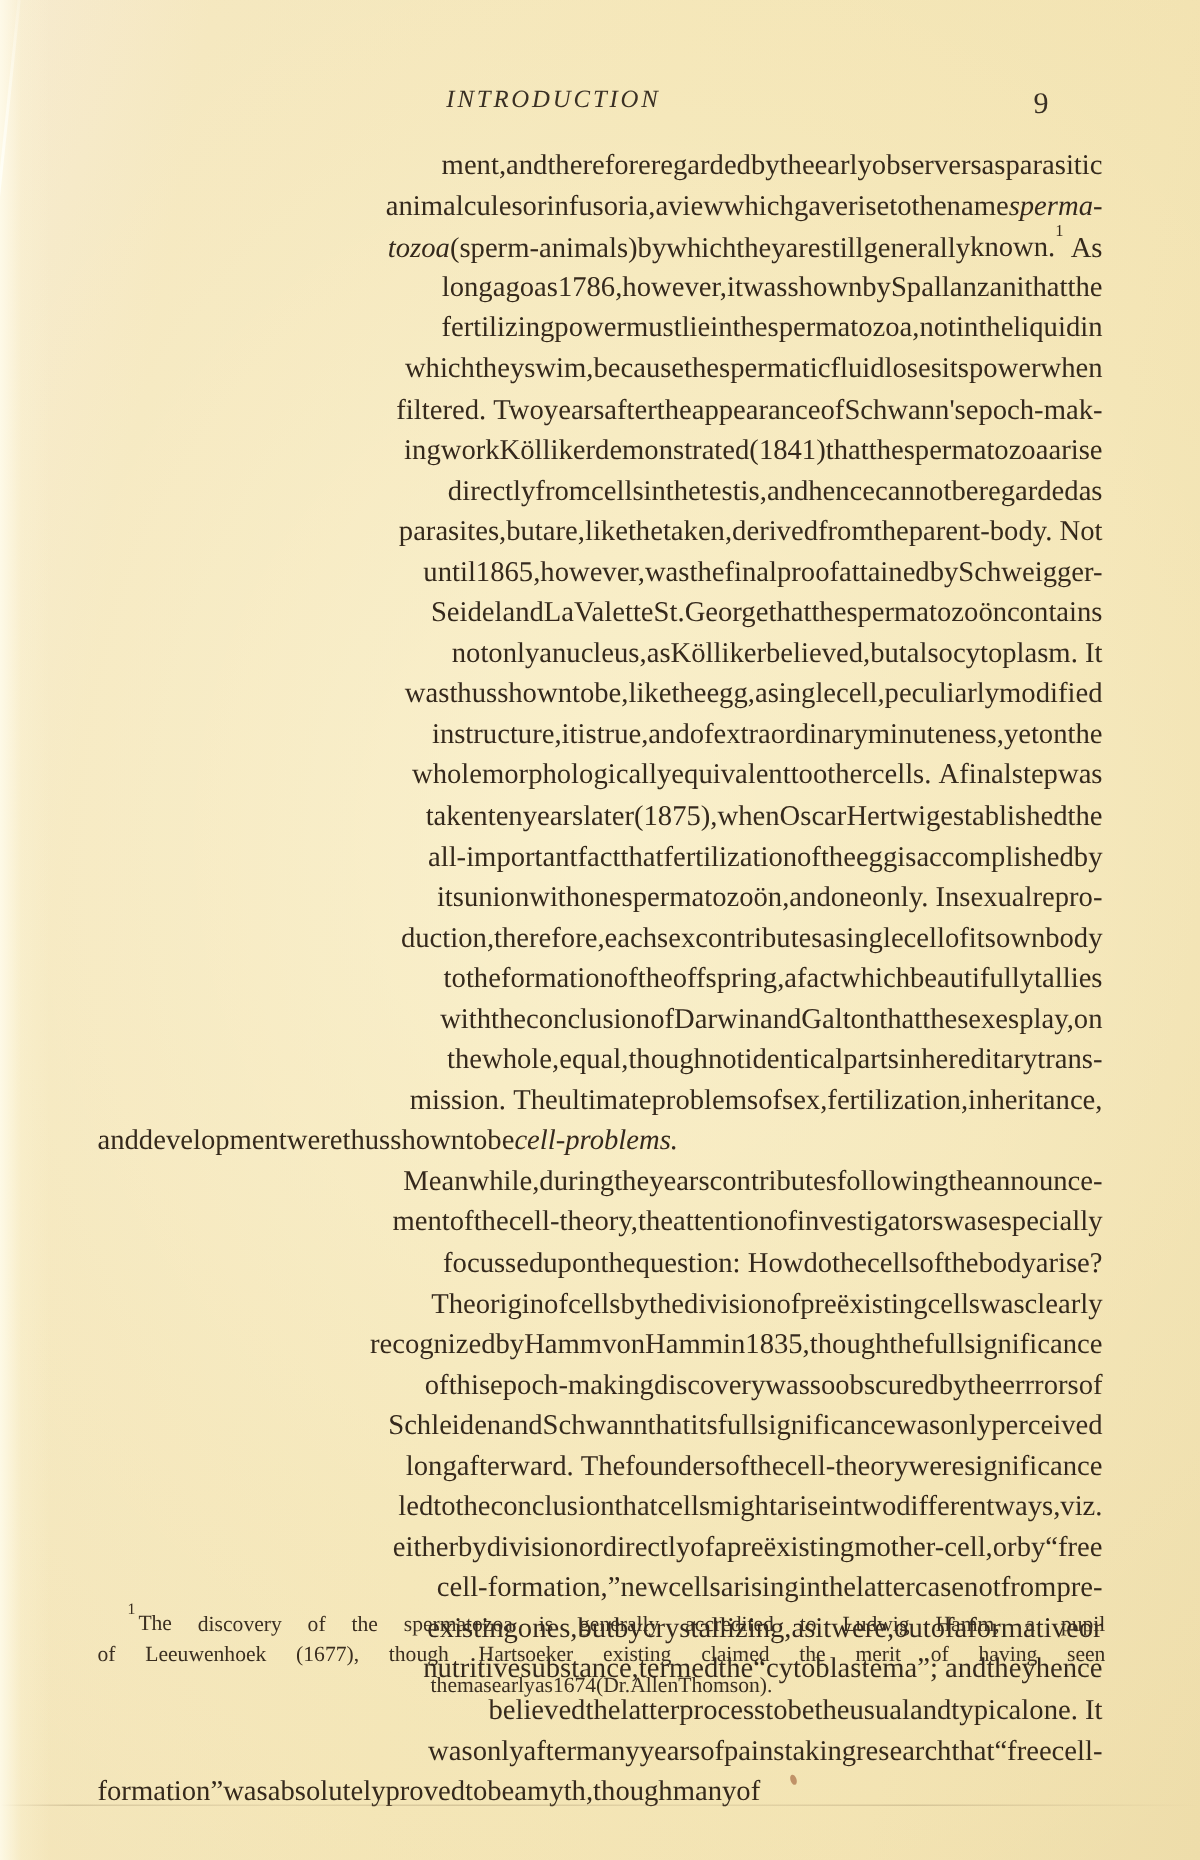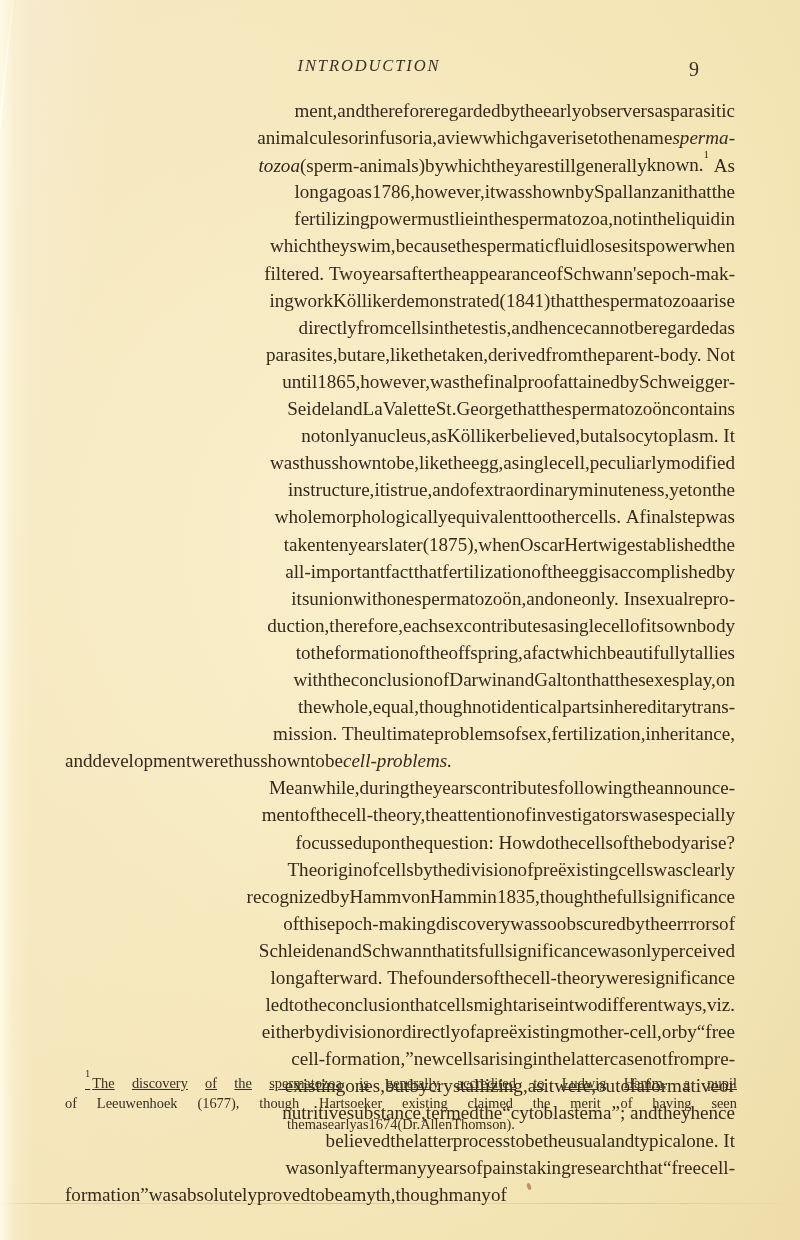--- a/index.html
+++ b/index.html
@@ -145,21 +145,21 @@
     display: flex;
     width: 672px;
     height: 21.6px;
     align-items: baseline;
     font-size: 14.4px;
     color: #3a2e20;
     white-space: pre;
   }
   .fn-line.j { justify-content: space-between; }
   .fn-line.last { justify-content: center; }
-  .fn-line.indent { padding-left: 20px; width: 652px; text-decoration: underline; }
+  .fn-line.indent { padding-left: 20px; width: 652px; }
   .fn-marker {
     font-size: 10.5px;
     vertical-align: super;
     position: relative;
     top: -5px;
     margin-right: 2px;
   }
   .sup {
     font-size: 11px;
     vertical-align: super;

